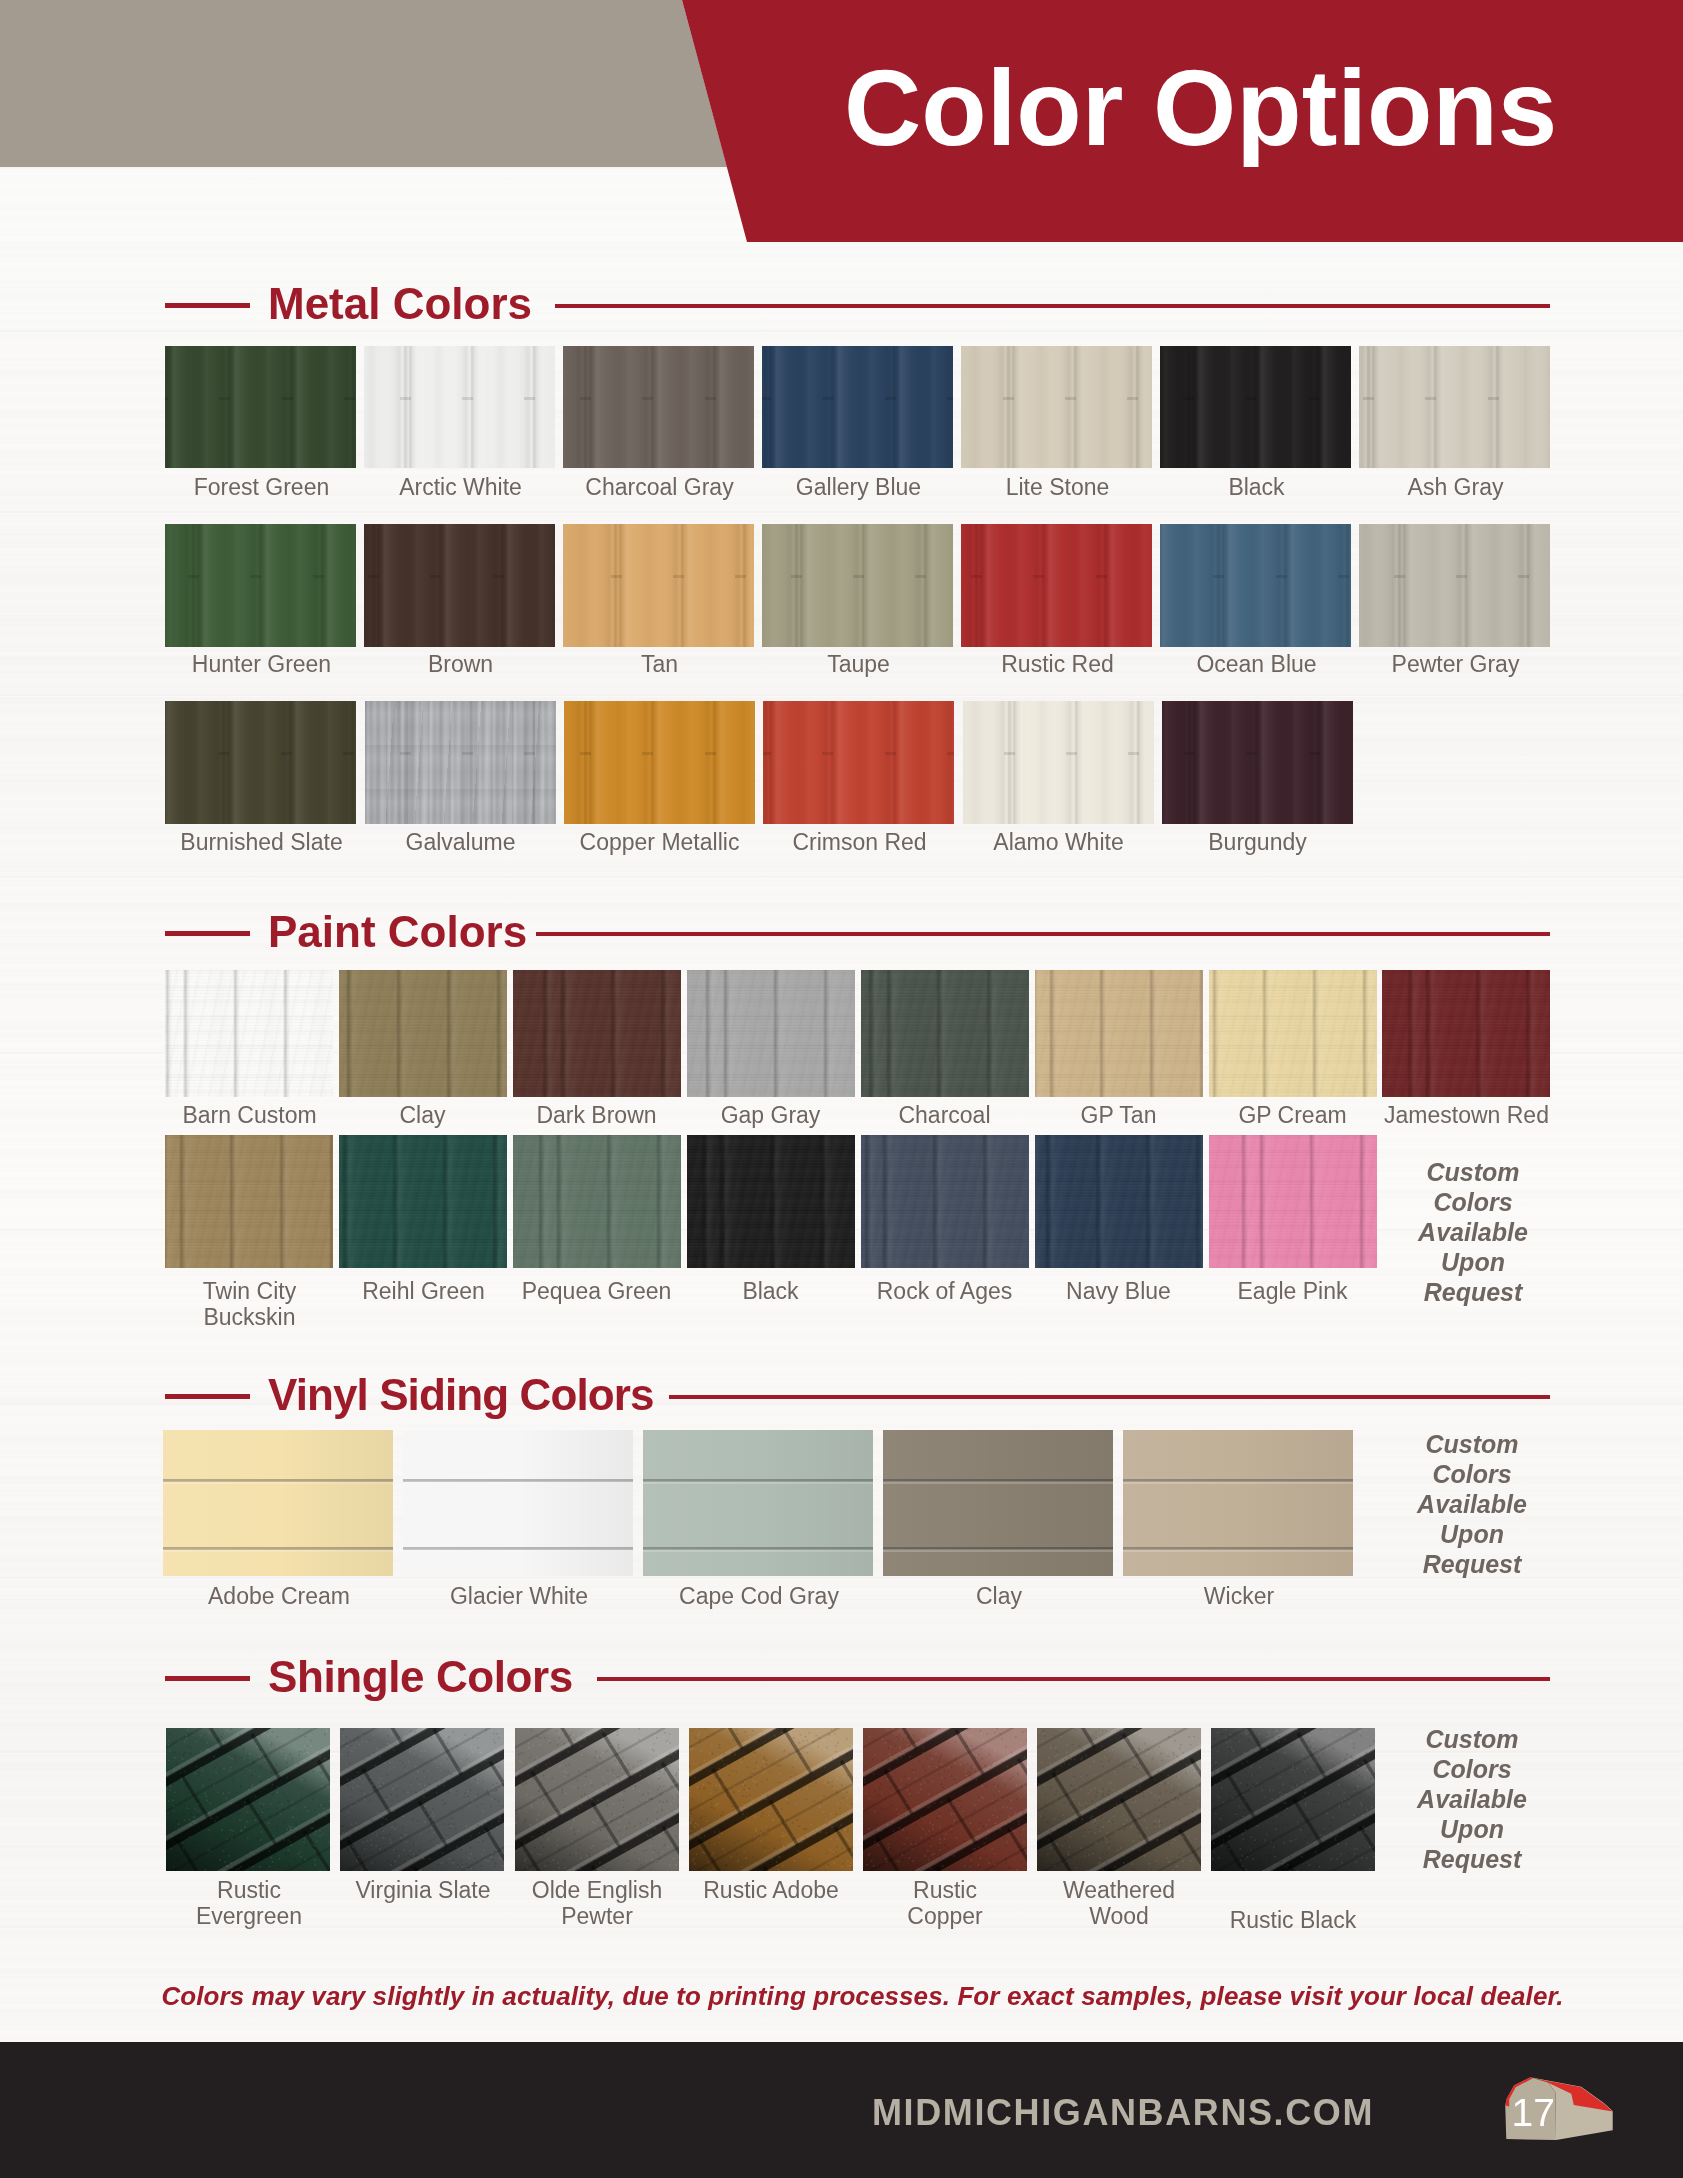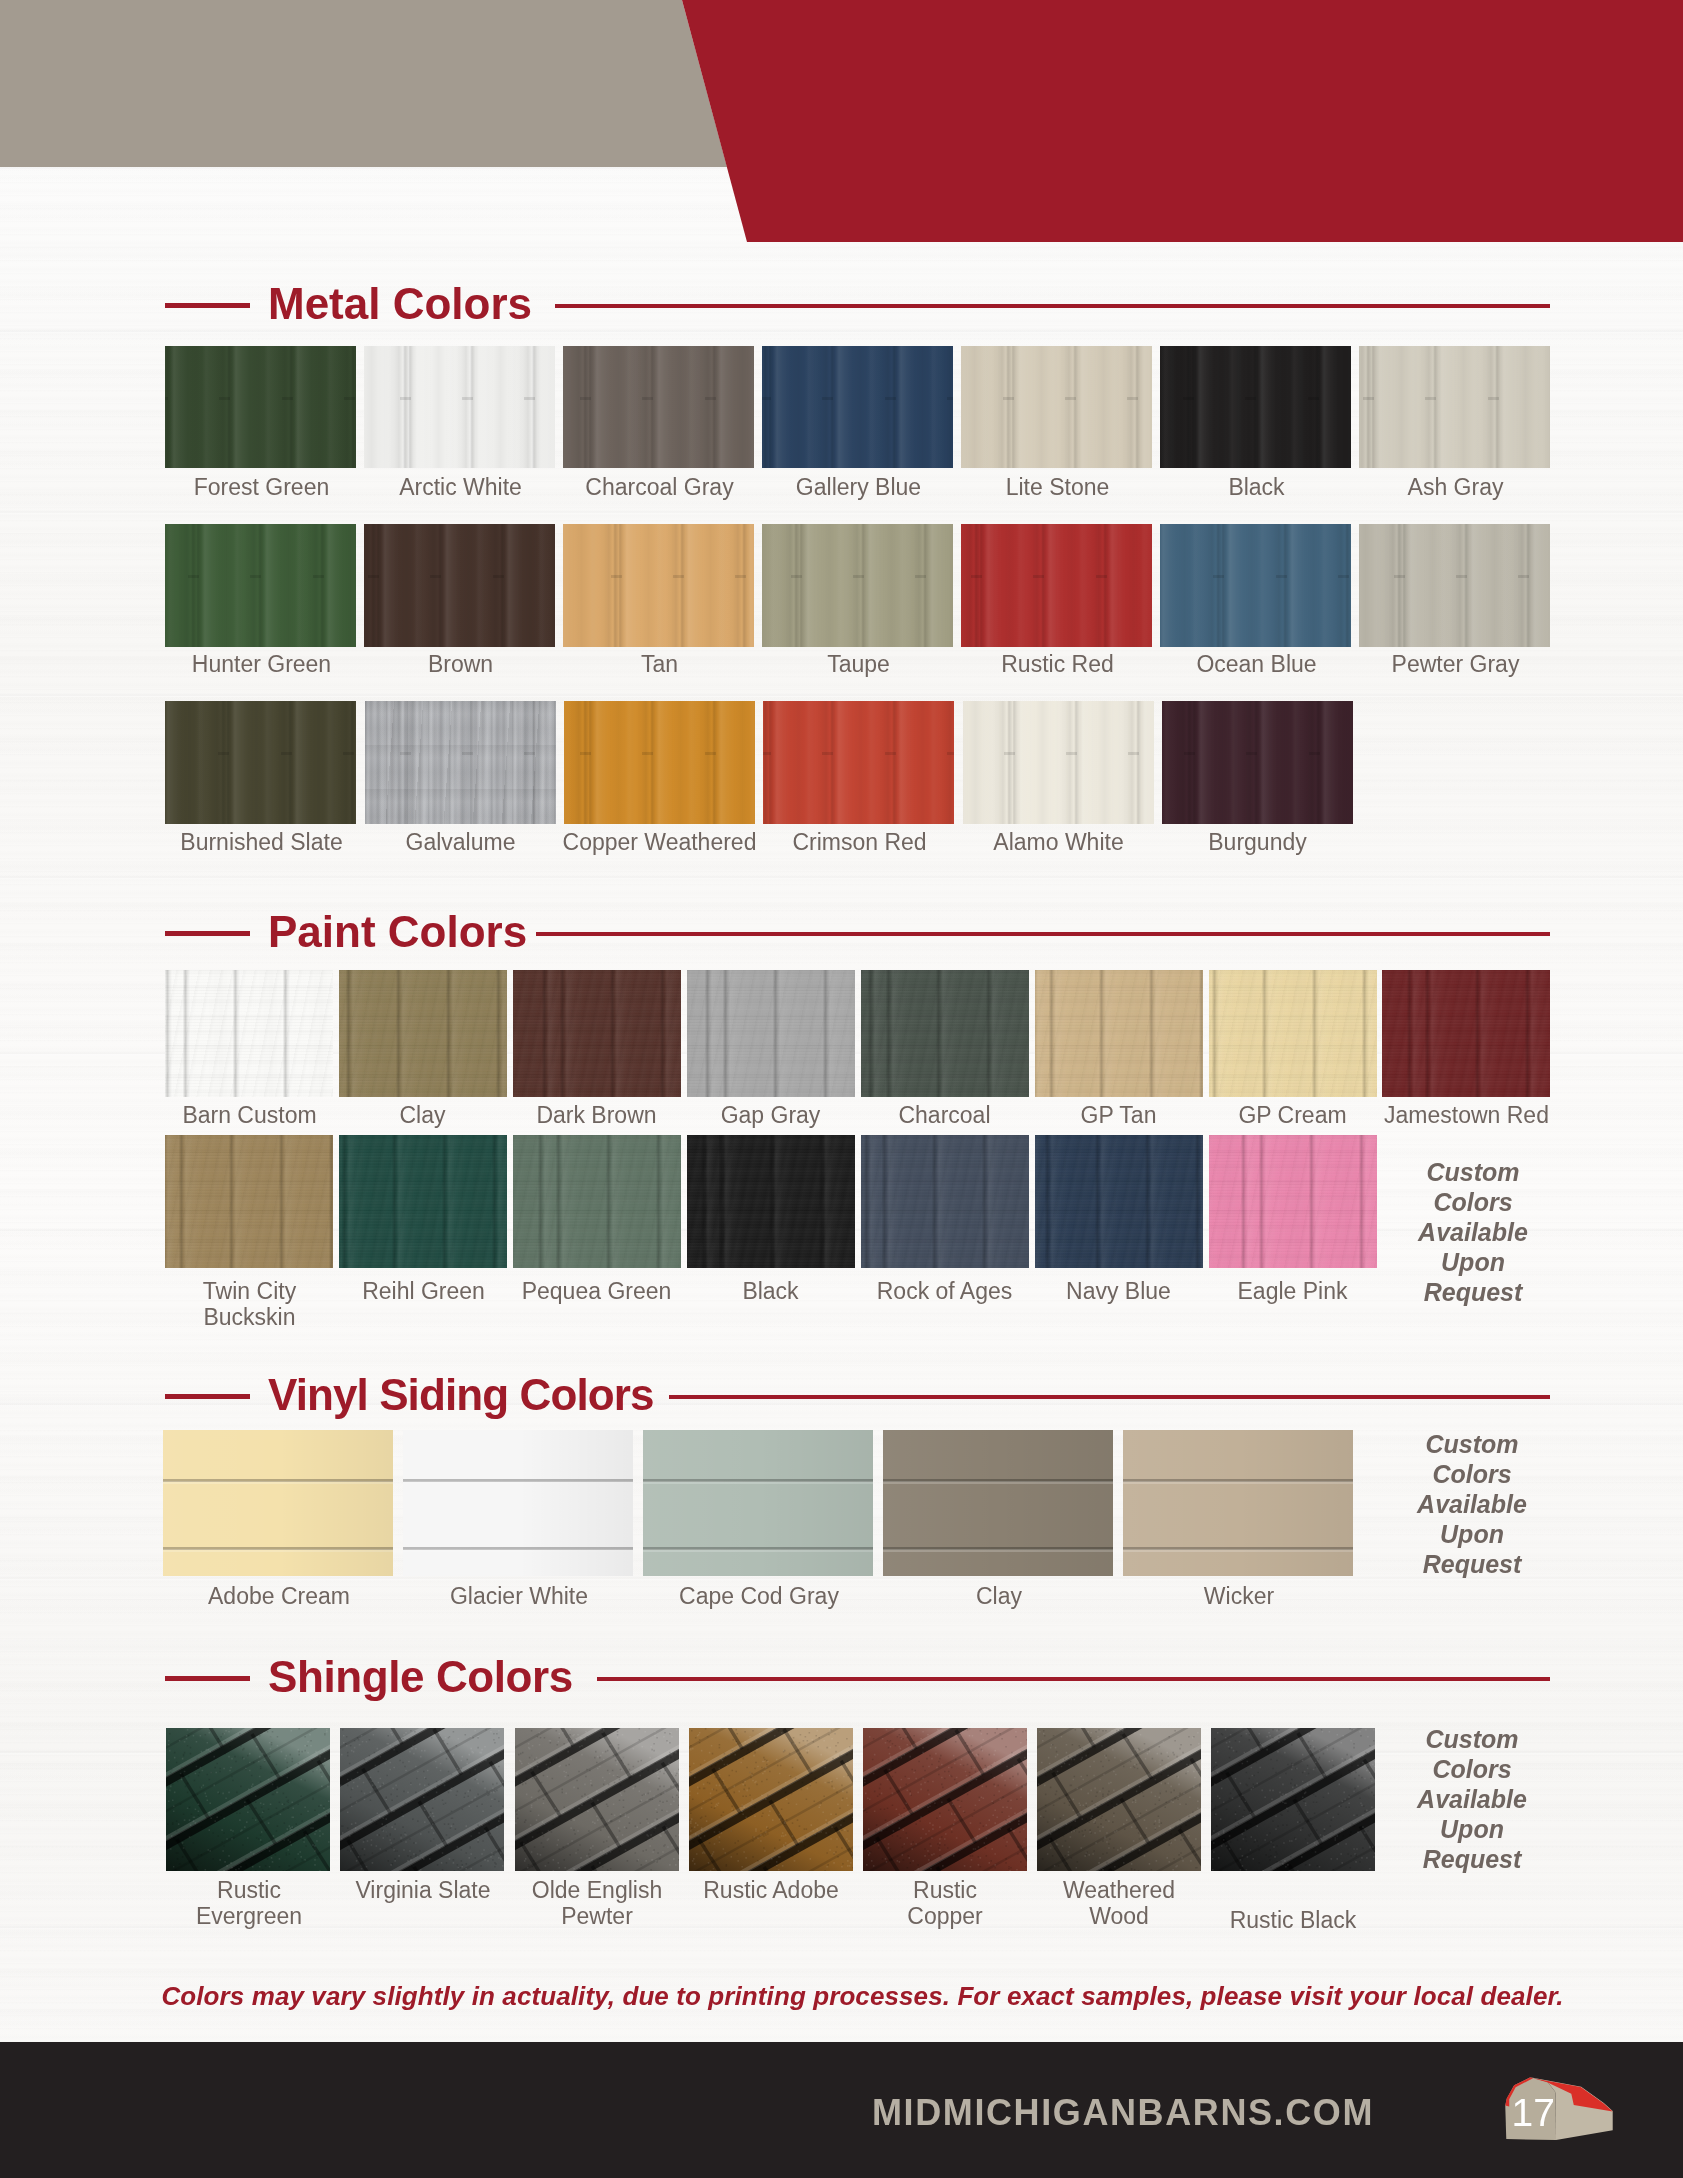--- a/index.html
+++ b/index.html
@@ -73,20 +73,21 @@
     <div class="plank" style="top:1051px"></div>
     <div class="plank" style="top:1228px"></div>
     <div class="plank" style="top:1402px"></div>
     <div class="plank" style="top:1576px"></div>
     <div class="plank" style="top:1750px"></div>
     <div class="plank" style="top:1925px"></div>
   </div>
 <div id="header">
 <div id="taupeblock"></div>
 <div id="redbanner"></div>
+<div id="pagetitle">Color Options</div>
 </div>
 <div class="sec-head" style="top:283px">
     <div class="sec-dash"></div>
     <div class="sec-title" style="letter-spacing:0">Metal Colors</div>
     <div class="sec-rule" style="left:390px;width:995px"></div>
   </div>
 <div class="sc" style="left:165px;top:346px;width:191px;height:122px;background:#36492f">
     <div class="rib" style="background-position:0px 0"></div>
     <i class="scr" style="left:-8px;top:51px"></i>
     <i class="scr" style="left:54px;top:51px"></i>
@@ -217,21 +218,21 @@
     <div class="msh"></div>
   </div>
 <div class="sl" style="left:339px;top:829px;width:243px"><span>Galvalume</span></div>
 <div class="sc" style="left:564px;top:701px;width:191px;height:123px;background:#cf8a28">
     <div class="rib" style="background-position:24px 0"></div>
     <i class="scr" style="left:16px;top:51px"></i>
     <i class="scr" style="left:78px;top:51px"></i>
     <i class="scr" style="left:141px;top:51px"></i>
     <div class="msh"></div>
   </div>
-<div class="sl" style="left:538px;top:829px;width:243px"><span>Copper Weathered</span></div>
+<div class="sl" style="left:538px;top:829px;width:243px"><span>Copper Metallic</span></div>
 <div class="sc" style="left:763px;top:701px;width:191px;height:123px;background:#c24331">
     <div class="rib" style="background-position:5px 0"></div>
     <i class="scr" style="left:-3px;top:51px"></i>
     <i class="scr" style="left:59px;top:51px"></i>
     <i class="scr" style="left:122px;top:51px"></i>
     <i class="scr" style="left:184px;top:51px"></i>
     <div class="msh"></div>
   </div>
 <div class="sl" style="left:738px;top:829px;width:243px"><span>Crimson Red</span></div>
 <div class="sc" style="left:963px;top:701px;width:191px;height:123px;background:#eeeade">

